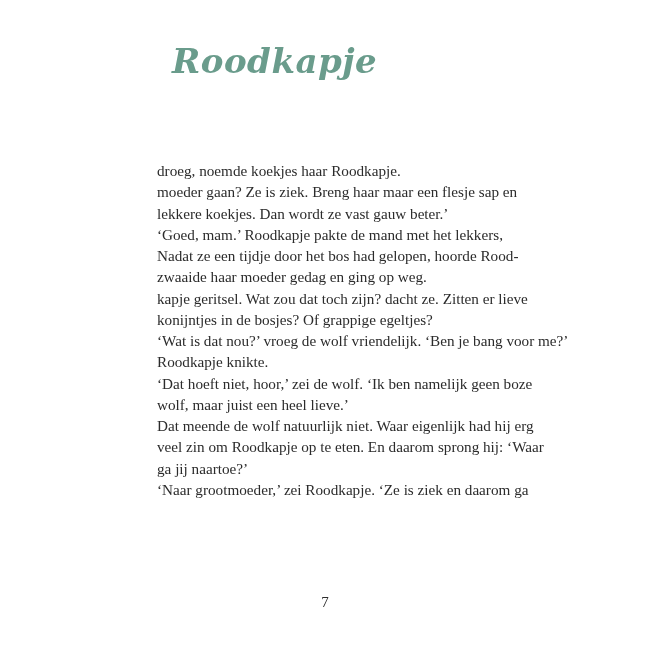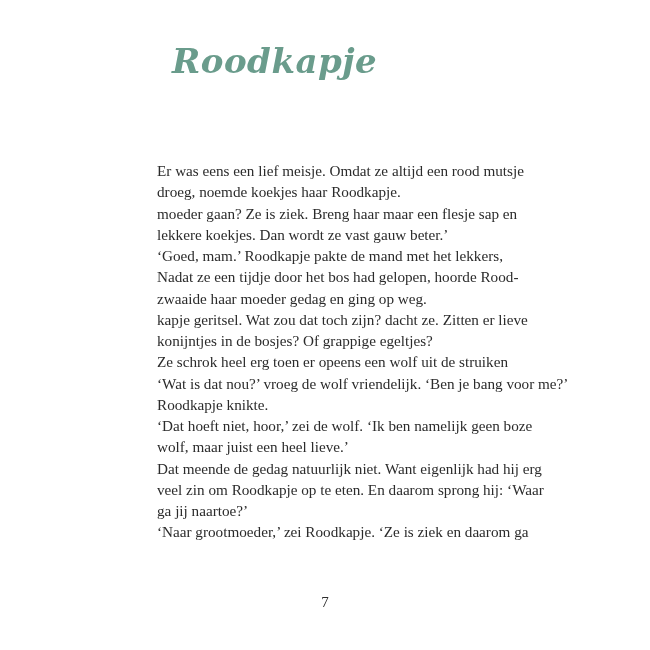--- a/index.html
+++ b/index.html
@@ -56,34 +56,32 @@
       color: #2b2b2b;
     }
   </style>
 </head>
 <body>
 
 <div class="page">
   <div class="title">Roodkapje</div>
 
   <div class="body-text">
-    <span class="line">Er was eens een lief meisje. Omdat ze altijd een rood mutsje</span>
     <span class="line">droeg, noemde koekjes haar Roodkapje.</span>
     <span class="line">moeder gaan? Ze is ziek. Breng haar maar een flesje sap en</span>
     <span class="line">lekkere koekjes. Dan wordt ze vast gauw beter.’</span>
     <span class="line">‘Goed, mam.’ Roodkapje pakte de mand met het lekkers,</span>
     <span class="line">Nadat ze een tijdje door het bos had gelopen, hoorde Rood-</span>
     <span class="line">zwaaide haar moeder gedag en ging op weg.</span>
     <span class="line">kapje geritsel. Wat zou dat toch zijn? dacht ze. Zitten er lieve</span>
     <span class="line">konijntjes in de bosjes? Of grappige egeltjes?</span>
-    <span class="line">Ze schrok heel erg toen er opeens een wolf uit de struiken</span>
     <span class="line">‘Wat is dat nou?’ vroeg de wolf vriendelijk. ‘Ben je bang voor me?’</span>
     <span class="line">Roodkapje knikte.</span>
     <span class="line">‘Dat hoeft niet, hoor,’ zei de wolf. ‘Ik ben namelijk geen boze</span>
     <span class="line">wolf, maar juist een heel lieve.’</span>
-    <span class="line">Dat meende de gedag natuurlijk niet. Want eigenlijk had hij erg</span>
+    <span class="line">Dat meende de wolf natuurlijk niet. Waar eigenlijk had hij erg</span>
     <span class="line">veel zin om Roodkapje op te eten. En daarom sprong hij: ‘Waar</span>
     <span class="line">ga jij naartoe?’</span>
     <span class="line">‘Naar grootmoeder,’ zei Roodkapje. ‘Ze is ziek en daarom ga</span>
   </div>
 
   <div class="page-number">7</div>
 </div>
 
 </body></html>

